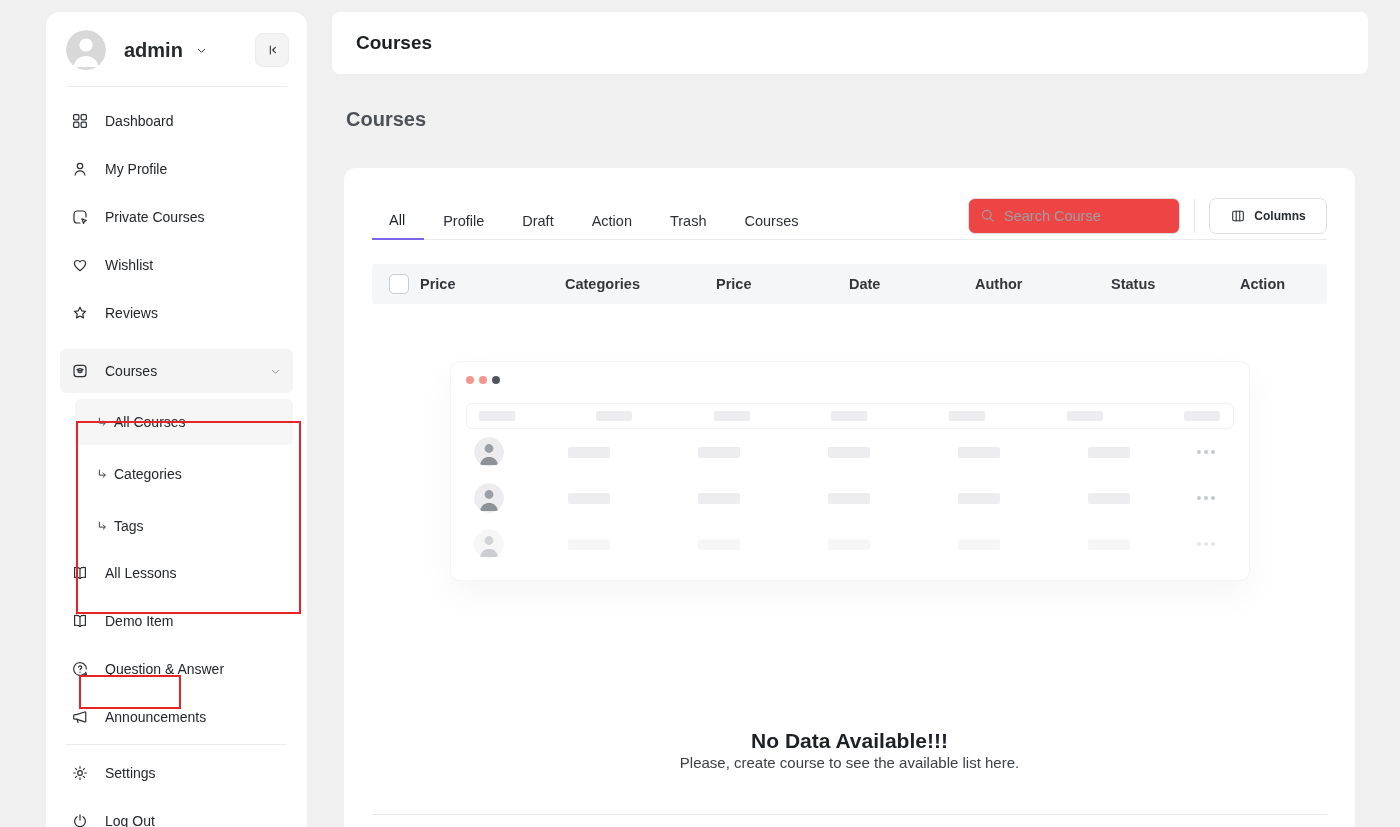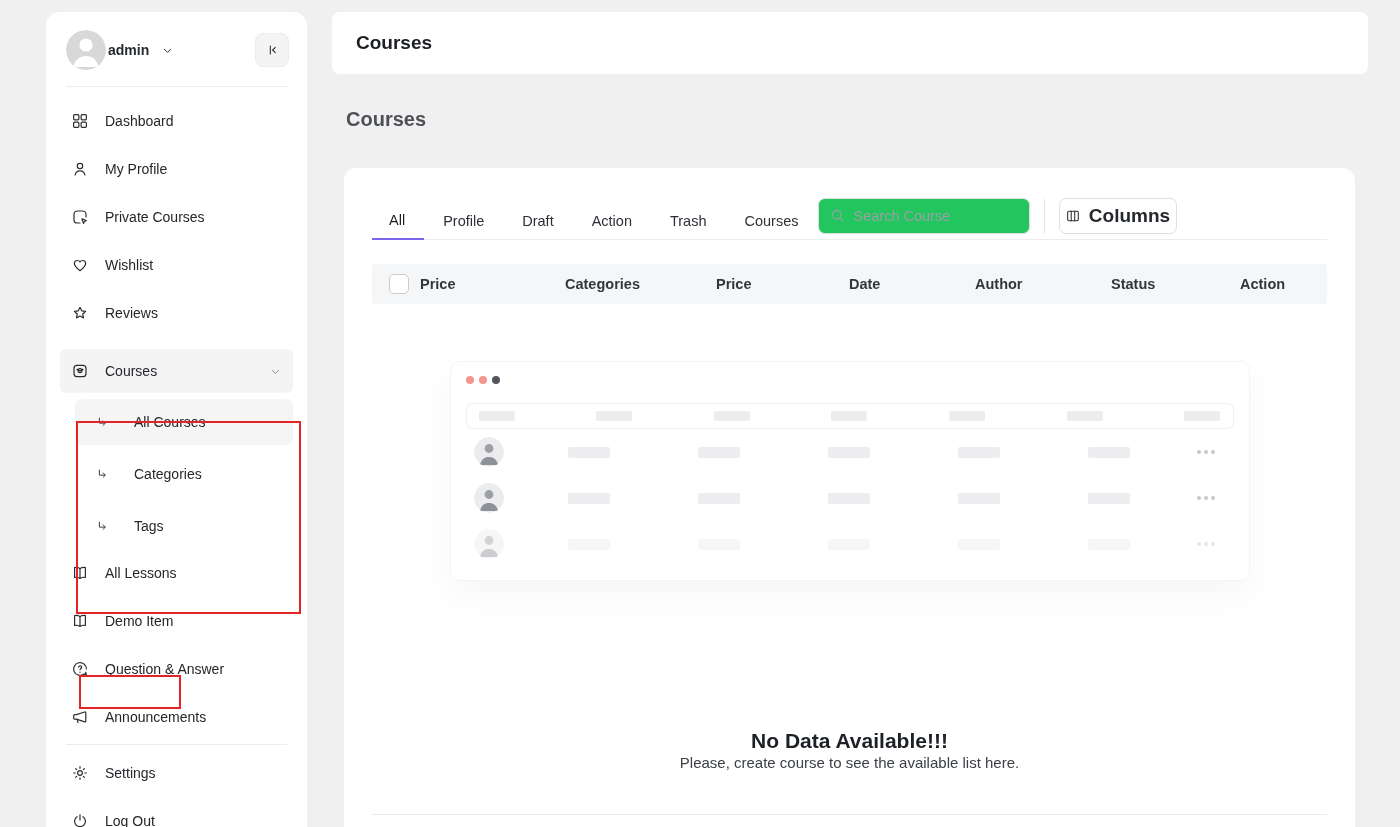--- a/index.html
+++ b/index.html
@@ -14,39 +14,39 @@
   svg { display:block; }
   .ic { stroke:#2b2f33; fill:none; stroke-width:1.6; stroke-linecap:round; stroke-linejoin:round; }
 
   
   .sidebar {
     position:absolute; left:46px; top:12px; width:261px; height:815px;
     background:#fff; border-radius:14px 14px 0 0; padding:16px 14px 0 14px;
   }
   .sb-head { display:flex; align-items:center; padding:2px 4px 16px 6px; }
   .avatar { width:40px; height:40px; border-radius:50%; overflow:hidden; flex:none; }
-  .sb-user { margin-left:2px; font-size:14px; font-weight:600; color:#26292d; }
+  .sb-user { margin-left:18px; font-size:20px; font-weight:600; color:#26292d; }
   .sb-chev { margin-left:11px; }
   .collapse-btn {
     margin-left:auto; width:34px; height:34px; border-radius:8px;
     background:#f4f4f5; border:1px solid #ececee;
     display:flex; align-items:center; justify-content:center; cursor:pointer;
   }
   .sb-divider { height:1px; background:#ececee; margin:0 6px 10px 6px; }
   .nav { position:relative; }
   .nav-item {
     height:48px; display:flex; align-items:center; gap:16px;
     padding:0 10px; border-radius:6px; font-size:14px; font-weight:500;
     color:#23262a; cursor:pointer; position:relative; z-index:2;
   }
   .nav-item .nico { width:19px; flex:none; display:flex; justify-content:center; }
   .nav-item.parent-active { height:44px; background:#f4f4f5; margin:12px 0 4px 0; }
   .nav-item .chev-right { margin-left:auto; }
   .nav-sub {
-    height:46px; display:flex; align-items:center; gap:24px;
+    height:46px; display:flex; align-items:center; gap:4px;
     margin:6px 0 0 15px; padding:0 8px 0 20px; border-radius:6px;
     font-size:14px; font-weight:500; color:#26292b; cursor:pointer;
     position:relative; z-index:2;
   }
   .nav-sub.sub-active { background:#f5f5f6; }
   .annotation-box {
     position:absolute; border:2px solid var(--annotation);
     background:transparent; z-index:3; pointer-events:none;
   }
   .anno-courses { left:16px; top:324px; width:225px; height:193px; }
@@ -71,45 +71,45 @@
     font-family:"Liberation Sans","DejaVu Sans",sans-serif;
   }
 
   .main-card {
     position:absolute; left:344px; top:168px; width:1011px; height:659px;
     background:#fff; border-radius:12px 12px 0 0; padding:0 28px;
   }
 
   
   .toolbar {
-    display:flex; justify-content:flex-start; align-items:stretch;
+    display:flex; justify-content:space-between; align-items:stretch;
     padding-top:34px; height:72px; border-bottom:1px solid #ececee;
   }
   .tabs { display:flex; align-items:stretch; }
   .tab {
     display:flex; align-items:center; padding:0 19px; font-size:14.5px;
     color:#2c3035; cursor:pointer; margin-bottom:-1px;
   }
   .tab:first-child { padding-left:17px; }
   .tab.active { color:#1d2125; border-bottom:2px solid var(--accent); }
   .toolbar-right { display:flex; align-items:center; gap:14px; padding-bottom:10px; }
   .search-box {
     width:212px; height:36px; border:1px solid #dcdee1; border-radius:7px;
-    display:flex; align-items:center; padding:0 10px; gap:8px; background:#22c55e;
+    display:flex; align-items:center; padding:0 10px; gap:8px; background:#ef4444;
   }
   .search-box input {
     border:none; outline:none; flex:1; font-size:14.5px; color:#33373b;
     font-family:"Liberation Sans","DejaVu Sans",sans-serif; background:transparent;
   }
   .search-box input::placeholder { color:#9aa0a6; }
   .v-divider { width:1px; height:34px; background:#e3e4e6; }
   .columns-btn {
     width:118px; height:36px; border:1px solid #dcdee1; border-radius:7px;
     background:#fff; display:flex; align-items:center; justify-content:center;
-    gap:8px; font-size:19px; font-weight:700; color:#25292d; cursor:pointer;
+    gap:8px; font-size:12px; font-weight:700; color:#25292d; cursor:pointer;
     font-family:"Liberation Sans","DejaVu Sans",sans-serif;
   }
 
   
   .thead {
     margin-top:24px; height:40px; background:#f5f6f7; border-radius:3px;
     display:grid; grid-template-columns:31px 145px 151px 133px 126px 136px 129px auto;
     align-items:center; padding-left:17px;
     font-size:14.5px; font-weight:600; color:#33373c;
   }

